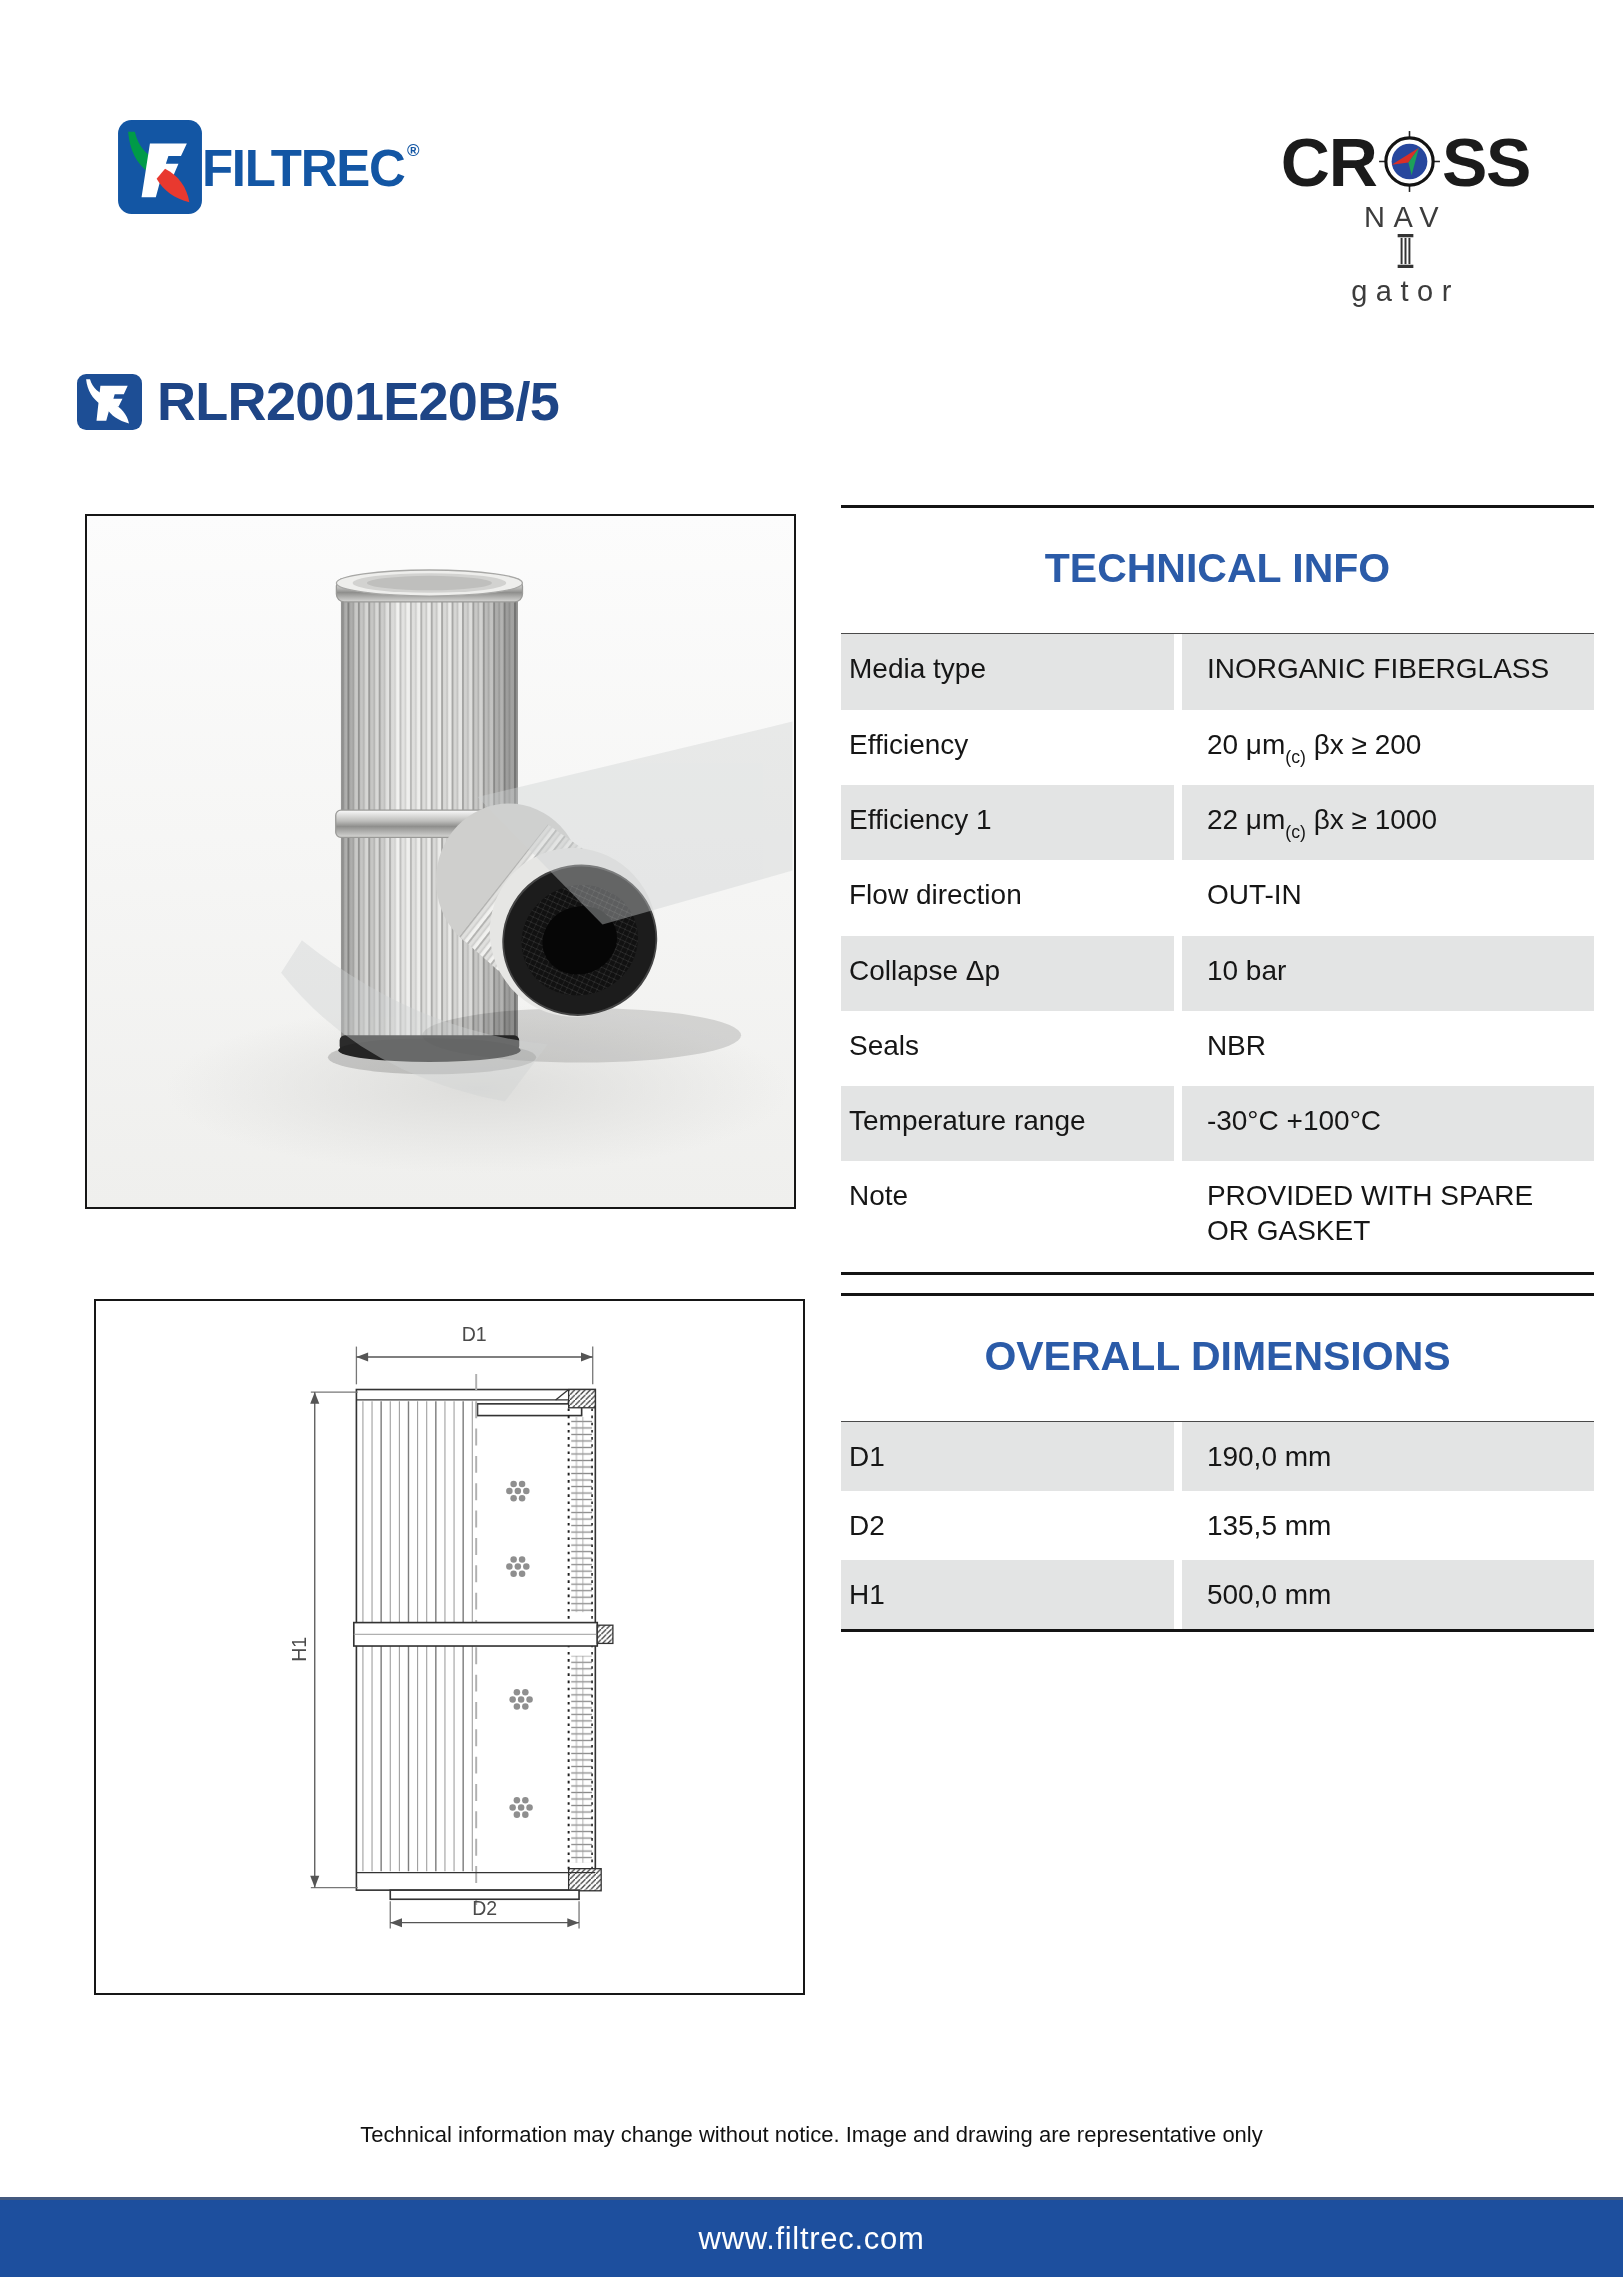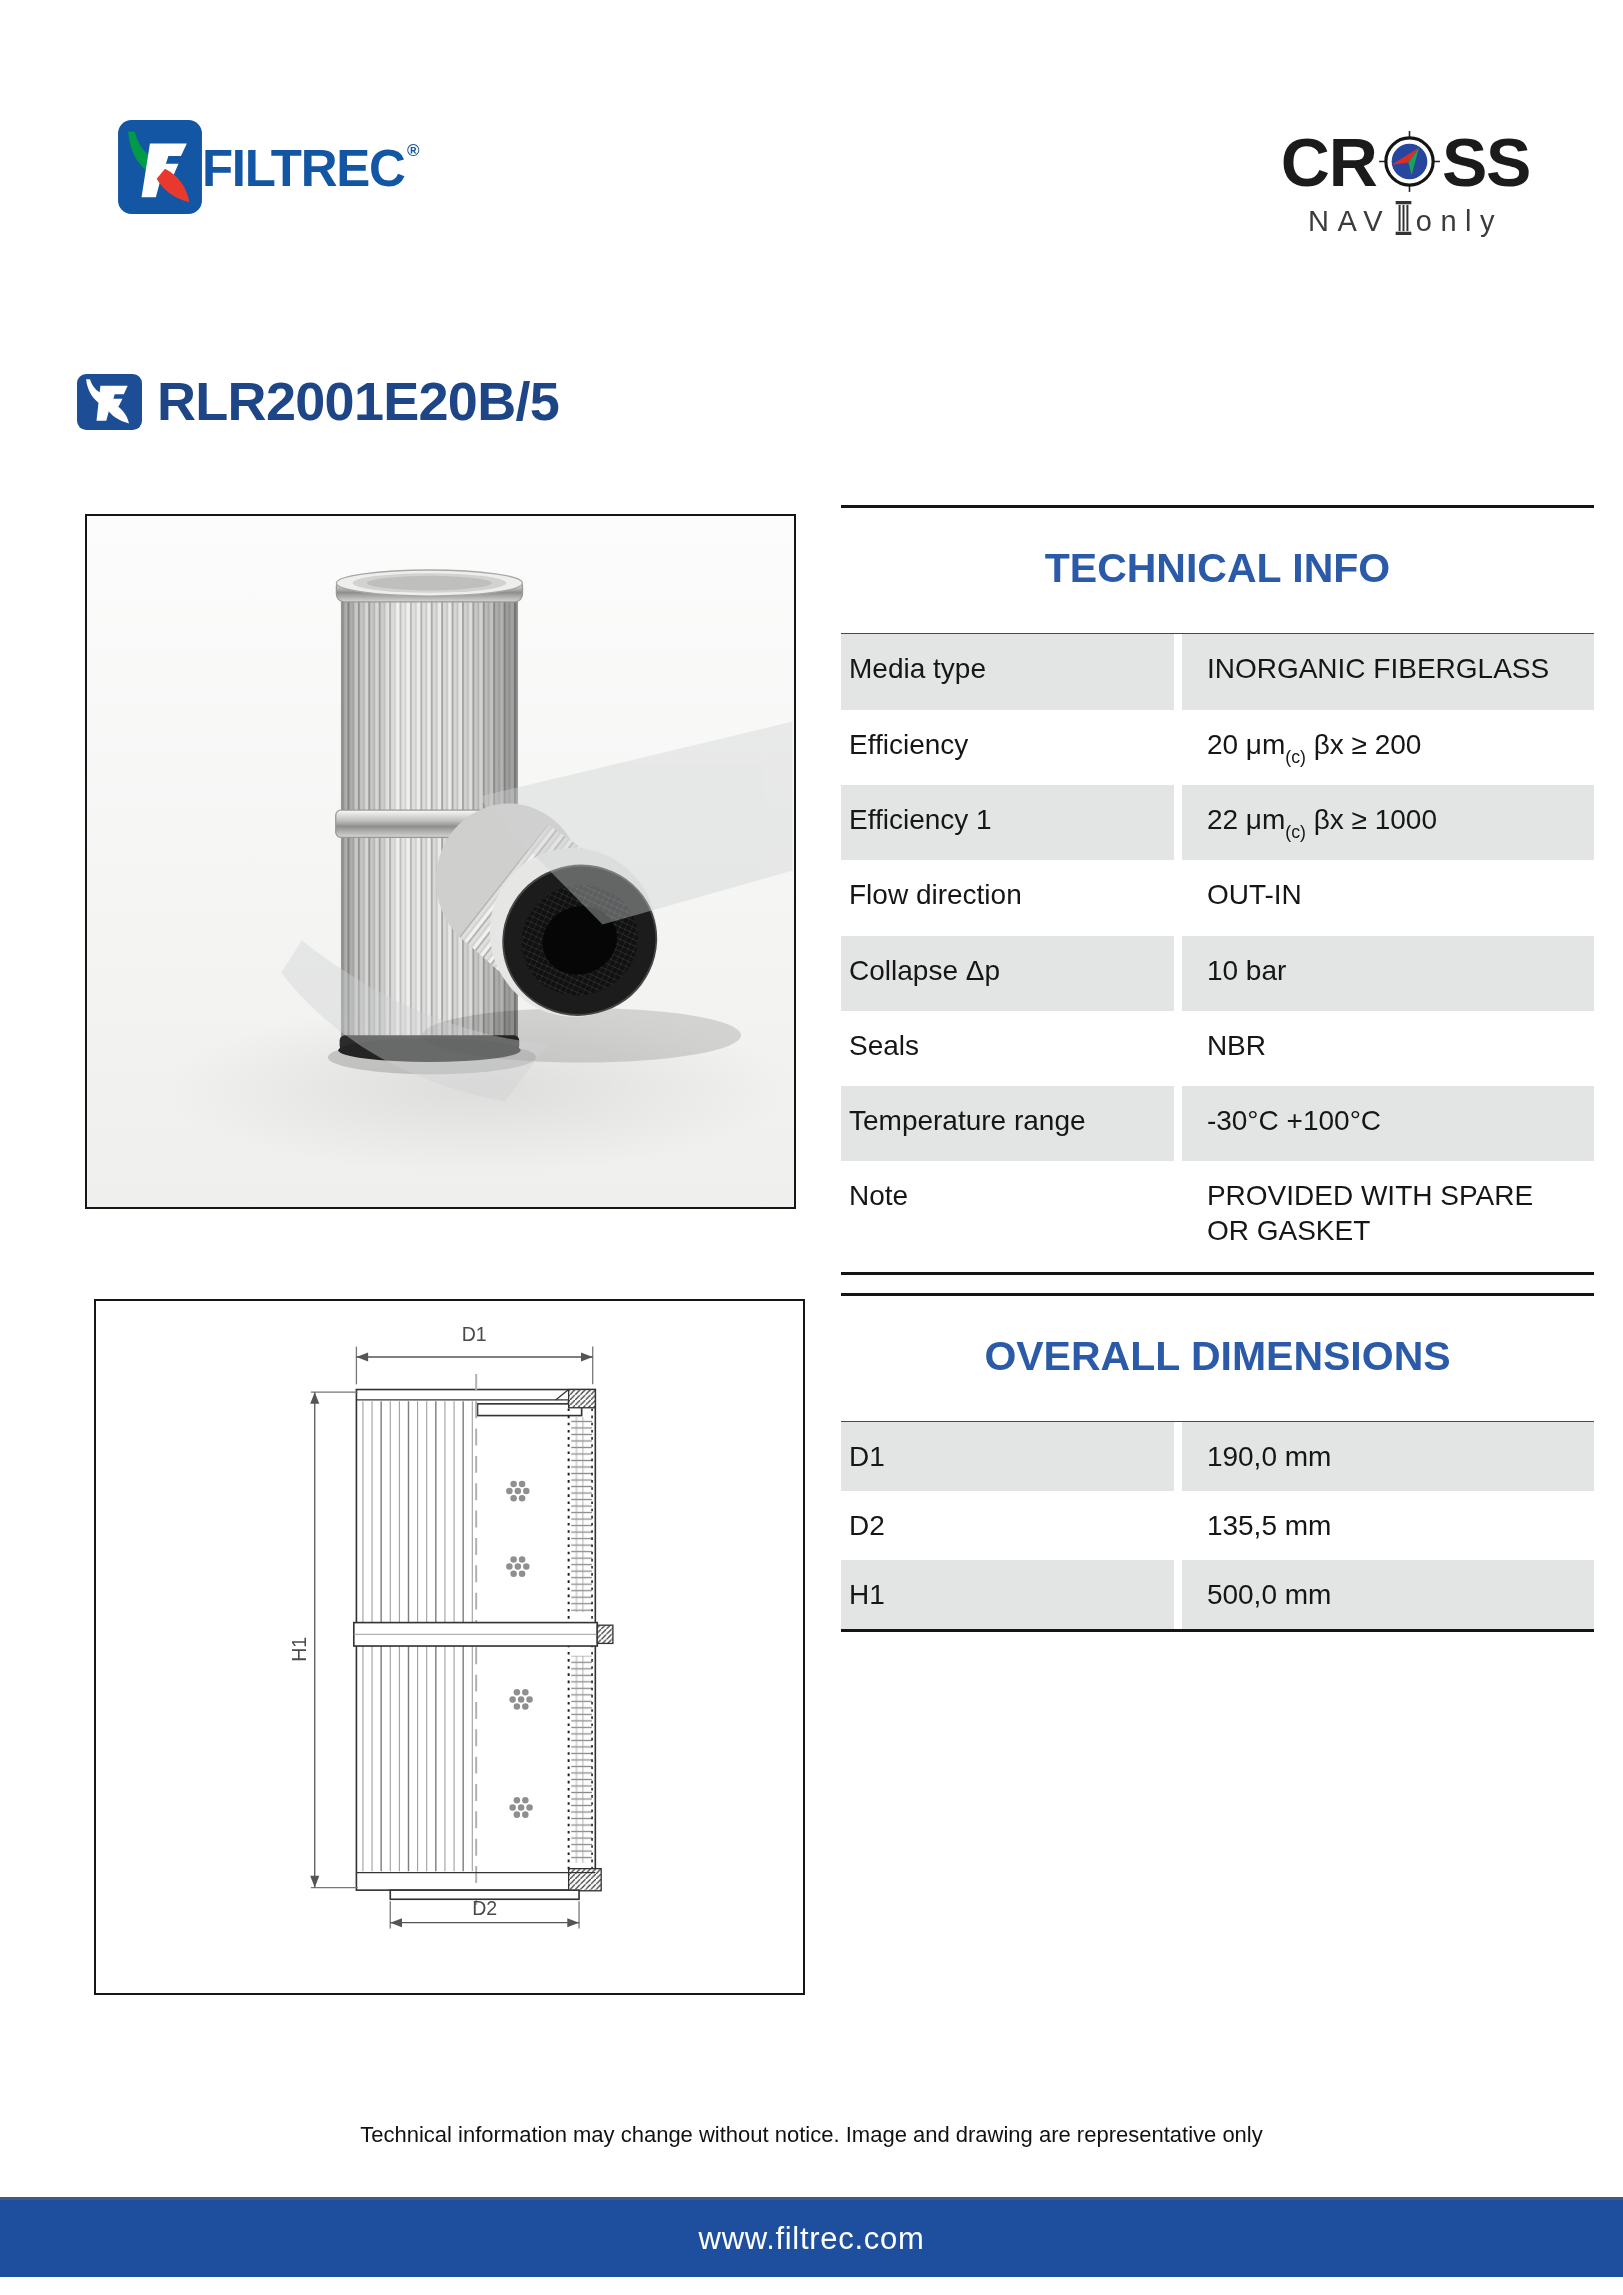--- a/index.html
+++ b/index.html
@@ -8,21 +8,21 @@
   .abs { position:absolute; }
 
   
   .logo-filtrec { left:118px; top:120px; display:flex; align-items:center; }
   .fil-word { font-size:51px; font-weight:bold; color:#1356a4; letter-spacing:-1.3px; }
   .fil-reg { font-size:17px; color:#1356a4; vertical-align:super; position:relative; top:-17px; left:2.6px; font-weight:bold;}
   .logo-cross { left:1268px; top:123px; width:275px; }
   .cross-row { display:flex; align-items:center; justify-content:center; }
   .cross-txt { font-size:68px; font-weight:bold; color:#1b1b1b; letter-spacing:-1.3px; }
   .nav-row { display:flex; align-items:center; justify-content:center; margin-top:0px;
-    font-size:29px; color:#3c3c3c; letter-spacing:8.5px; font-weight:400; }
+    font-size:29px; color:#3c3c3c; letter-spacing:8.5px; font-weight:400;flex-direction:column; }
 
   
   .product-title { left:77px; top:370px; display:flex; align-items:flex-end; gap:15px; }
   .pt-text { font-size:54px; font-weight:bold; color:#1e4586; letter-spacing:-0.7px; }
 
   
   .photo-box { left:85px; top:514px; width:711px; height:695px; border:2px solid #161616; background:#fff; }
   .draw-box  { left:94px; top:1299px; width:711px; height:696px; border:2px solid #161616; background:#fff; }
   .photo-box svg, .draw-box svg { width:100%; height:100%; display:block; }
 
@@ -81,21 +81,21 @@
     <span>NAV</span>
     <span style="margin:0 3.9px;">
       <svg width="17" height="34" viewBox="0 0 26 52">
         <rect x="1" y="0" width="24" height="5" fill="#333"></rect>
         <rect x="1" y="47" width="24" height="5" fill="#333"></rect>
         <line x1="7" y1="6" x2="7" y2="46" stroke="#333" stroke-width="3"></line>
         <line x1="13" y1="6" x2="13" y2="46" stroke="#333" stroke-width="3"></line>
         <line x1="19" y1="6" x2="19" y2="46" stroke="#333" stroke-width="3"></line>
       </svg>
     </span>
-    <span>only</span>
+    <span>gator</span>
   </div>
 </div>
 
 <div class="abs product-title">
   <span>
     <svg width="65" height="56" viewBox="0 0 100 86">
       <rect x="0" y="0" width="100" height="86" rx="14" fill="#1d4e95"></rect>
       <path d="M14,8 C16,26 24,38 36,46 L46,34 C34,29 24,22 20,8 Z" fill="#ffffff"></path>
       <path d="M36,18 L78,18 L72,31 L58,31 L56,38 L70,38 L64,50 L51,50 L45,72 L30,72 Z" fill="#ffffff"></path>
       <path d="M54,44 C68,51 77,62 80,76 C64,72 52,64 45,52 Z" fill="#ffffff"></path>

